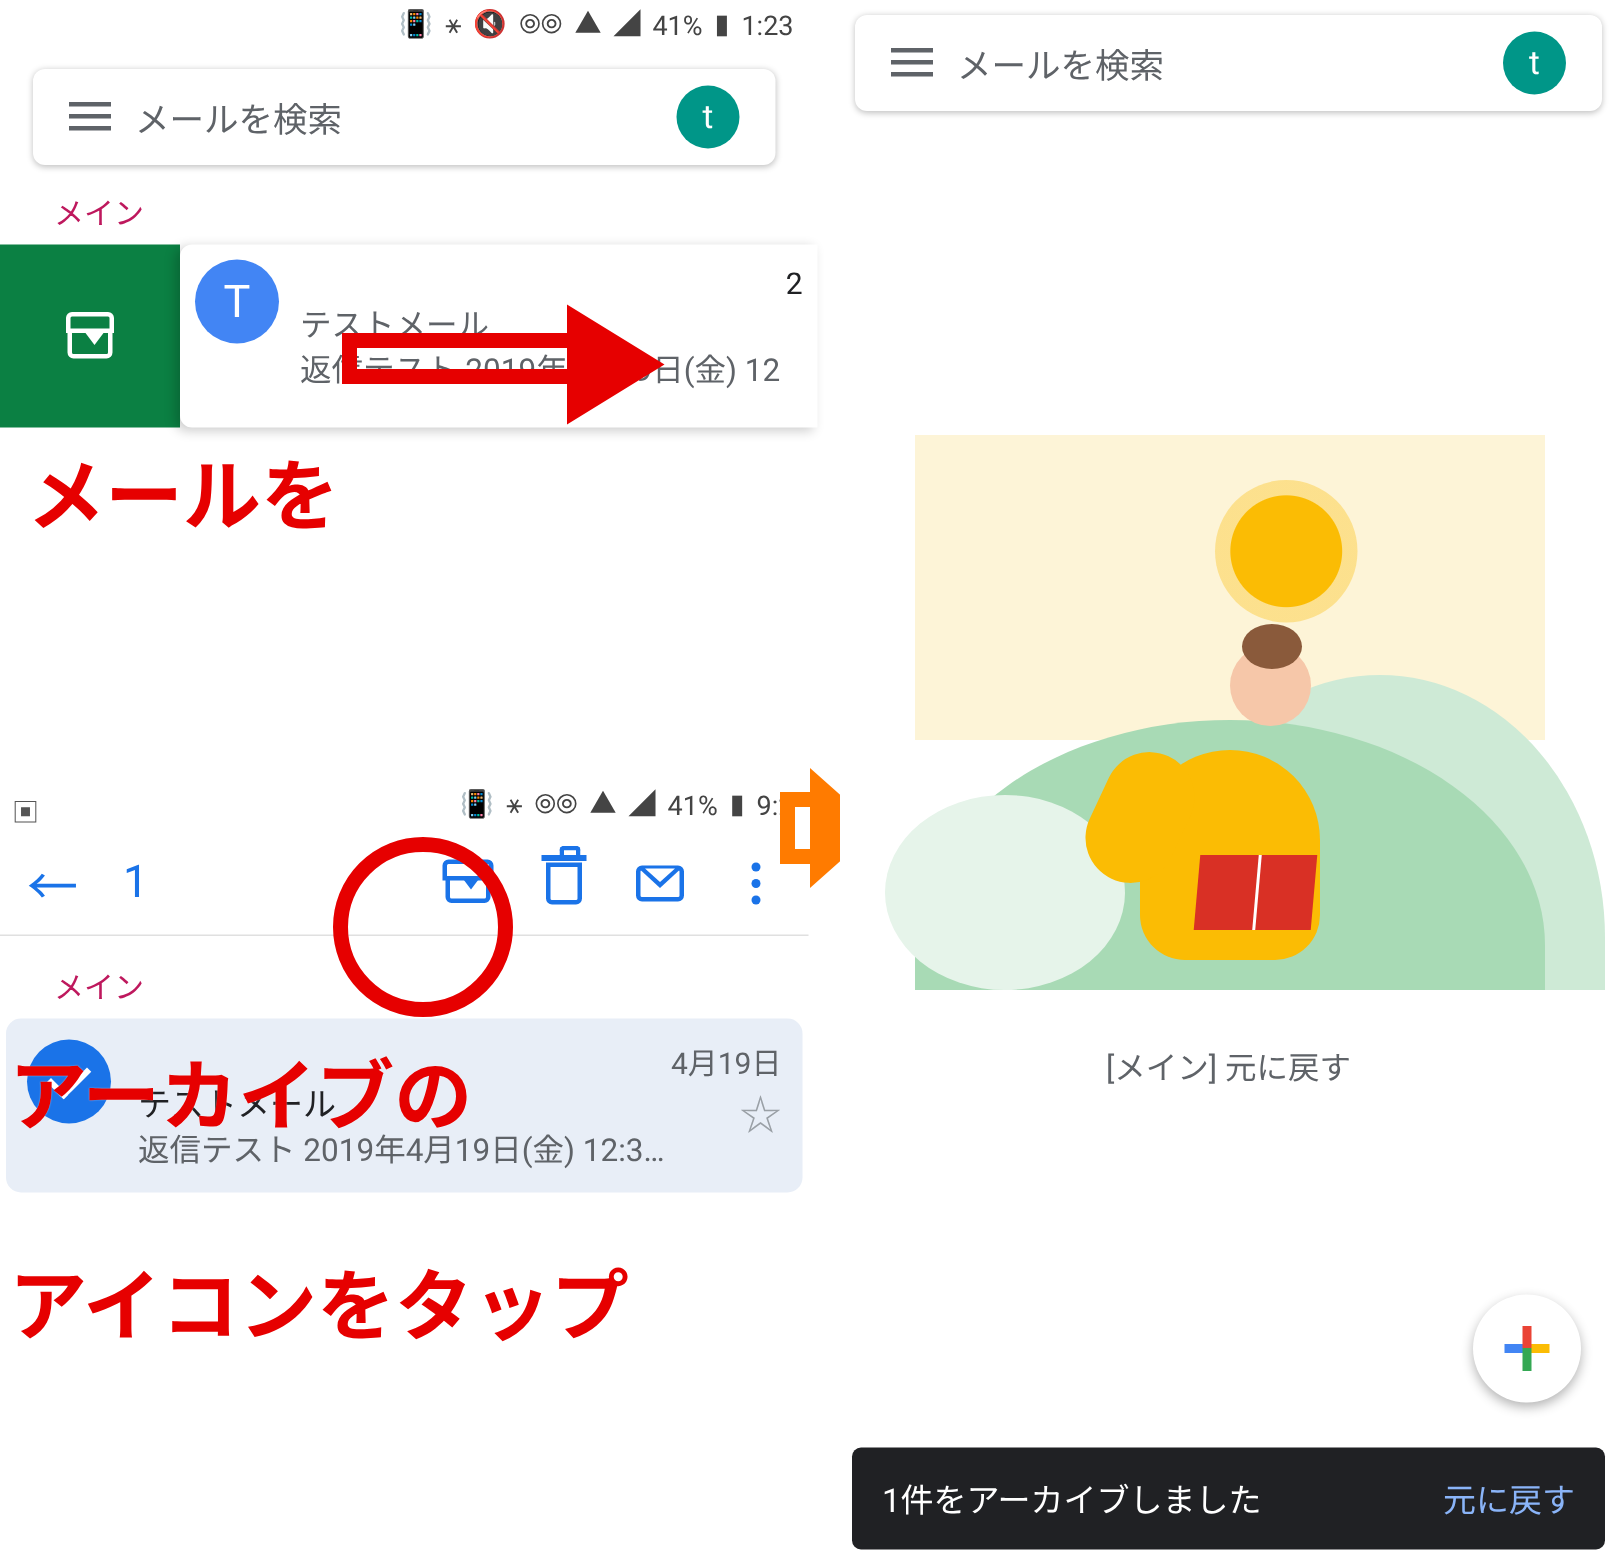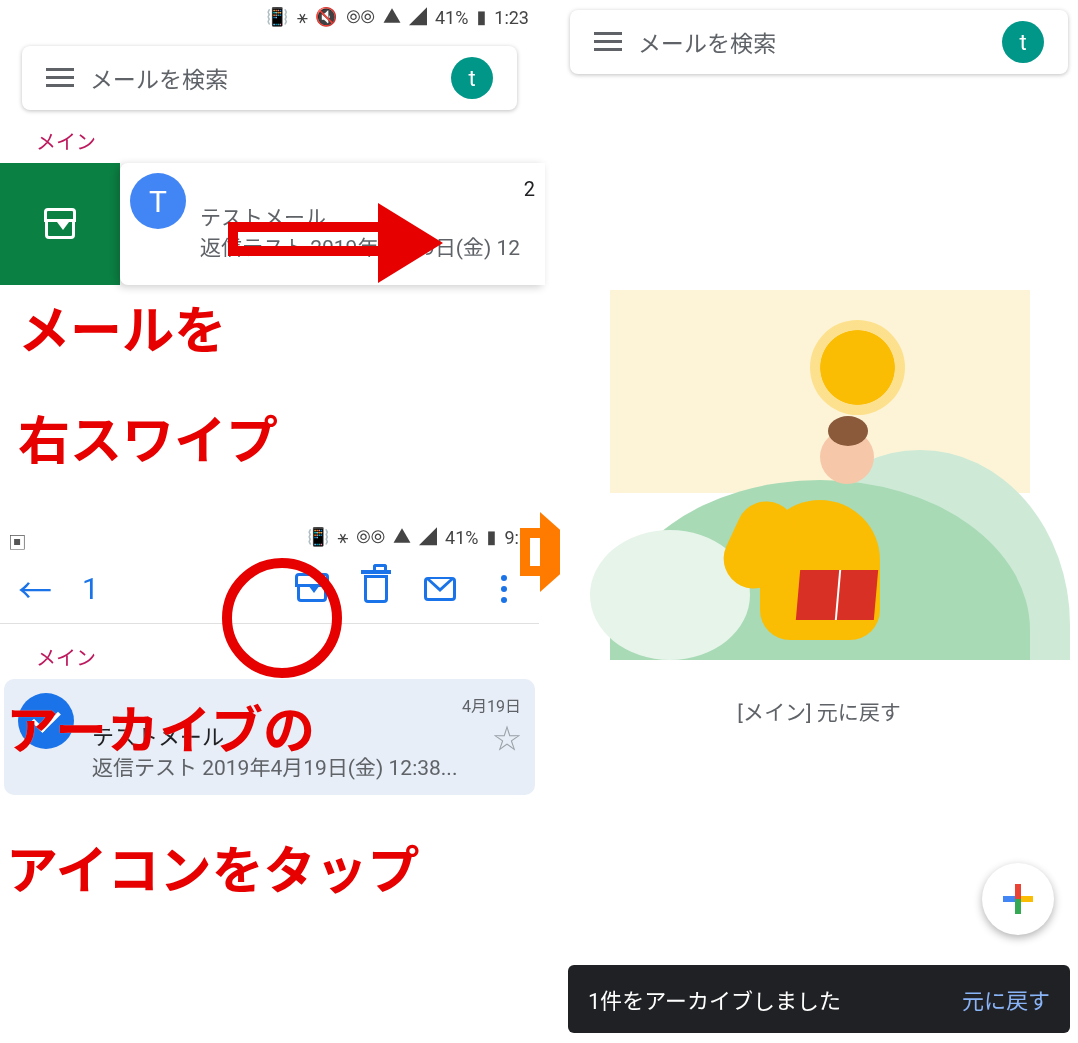--- a/index.html
+++ b/index.html
@@ -127,21 +127,21 @@
   }
   .check-avatar{
     width:56px;height:56px;border-radius:50%;background:#1a73e8;
     display:flex;align-items:center;justify-content:center;flex:0 0 56px;margin-right:18px;
   }
   .check-avatar::after{content:"";width:22px;height:12px;border-left:4px solid #fff;border-bottom:4px solid #fff;transform:rotate(-45deg);margin-top:-6px;}
   .sel-body{flex:1;min-width:0;}
   .sel-body .sender{color:#202124;font-size:22px;height:26px;}
   .sel-body .subject{color:#202124;font-size:22px;}
   .sel-body .preview{color:#5f6368;font-size:21px;white-space:nowrap;overflow:hidden;text-overflow:ellipsis;}
-  .sel-date{color:#5f6368;font-size:16px;}
+  .sel-date{color:#5f6368;font-size:20px;}
   .star{color:#9aa0a6;font-size:28px;}
 
   
   .p3 { left:560px; top:0; width:518px; height:1043px; }
   .p3 .searchbar{margin:10px 10px;}
 
   .empty-illustration{
     position:absolute; left:50px; top:290px; width:420px; height:370px;
   }
   
@@ -230,21 +230,20 @@
         <div>返信テスト 2019年4月19日(金) 12</div>
       </div>
       <div class="mail-count">2</div>
     </div>
   </div>
 
   <div class="arrow-shaft" style="left:228px;top:222px;width:150px;"></div>
   <div class="arrow-right" style="left:378px;top:203px;"></div>
 
   <div class="annot" style="left:18px;top:302px;">メールを</div>
-  <div class="annot" style="left:18px;top:412px;">右スワイプ</div>
 </div>
 
 <div class="panel p2">
 
   <div style="position:absolute;left:8px;top:8px;font-size:18px;color:#555">▣</div>
   <div class="statusbar">
     <span class="glyph">📳</span>
     <span class="glyph">⚹</span>
     <span class="glyph">⦾⦾</span>
     <span class="glyph">▲</span>

